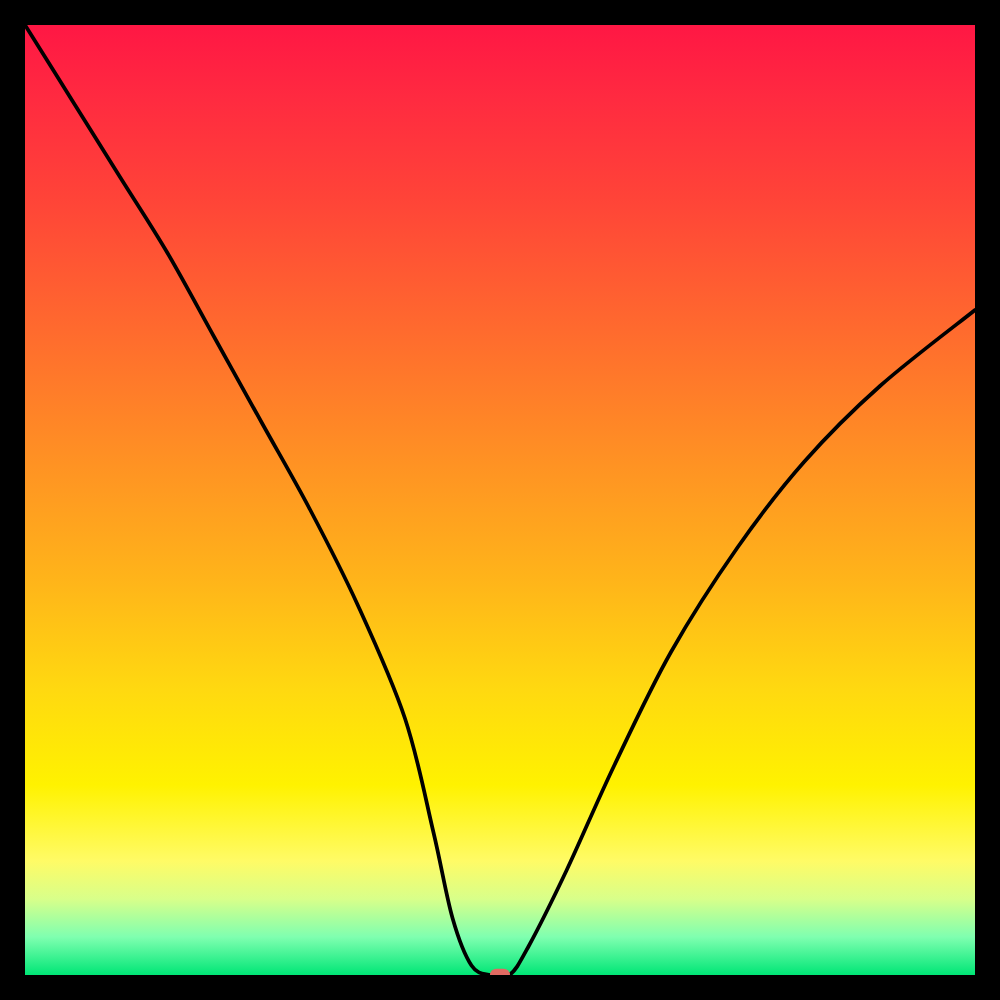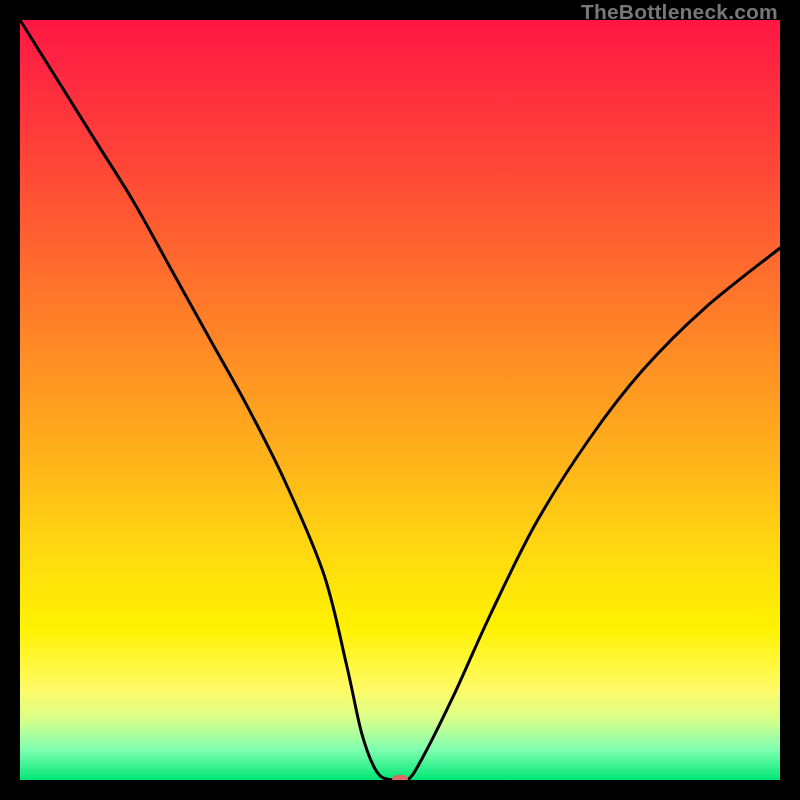--- a/index.html
+++ b/index.html
@@ -68,21 +68,20 @@
     height: 10px;
     border-radius: 5px;
     background: #e06a62;
     transform: translate(-50%, -50%);
   }
 </style>
 </head>
 <body>
 
 <div class="frame">
-  <div class="watermark">TheBottleneck.com</div>
   <div class="plot-area">
     <div class="gradient"></div>
     <svg class="curve" viewBox="0 0 760 760" preserveAspectRatio="none">
       <path id="curve-path" fill="none" stroke="#000" stroke-width="3" stroke-linejoin="round" stroke-linecap="round" d="M 0 0 C 6.333333333333333 10.133333333333326 25.333333333333336 40.53333333333329 38 60.799999999999955 C 50.666666666666664 81.06666666666662 63.333333333333336 101.33333333333336 76 121.60000000000002 C 88.66666666666667 141.8666666666667 101.33333333333333 160.86666666666665 114 182.39999999999998 C 126.66666666666667 203.9333333333333 139.33333333333334 227.99999999999994 152 250.79999999999995 C 164.66666666666666 273.59999999999997 177.33333333333334 296.40000000000003 190 319.20000000000005 C 202.66666666666666 342.00000000000006 215.33333333333334 363.53333333333336 228 387.6 C 240.66666666666666 411.6666666666667 253.33333333333334 435.7333333333333 266 463.59999999999997 C 278.6666666666667 491.46666666666664 293.8666666666667 524.4 304 554.8 C 314.1333333333333 585.1999999999999 320.4666666666667 619.4 326.8 646 C 333.1333333333333 672.6 336.93333333333334 696.6666666666666 342 714.4 C 347.06666666666666 732.1333333333333 352.1333333333333 744.8 357.2 752.4 C 362.26666666666665 760 367.3333333333333 758.7333333333333 372.4 760 C 377.46666666666664 761.2666666666667 382.53333333333336 763.8 387.6 760 C 392.6666666666667 756.2 395.20000000000005 751.1333333333334 402.8 737.2 C 410.4 723.2666666666667 421.8 700.4666666666667 433.2 676.4 C 444.59999999999997 652.3333333333333 457.26666666666665 621.9333333333333 471.2 592.8 C 485.1333333333333 563.6666666666666 500.33333333333337 530.7333333333333 516.8000000000001 501.59999999999997 C 533.2666666666668 472.46666666666664 552.2666666666667 443.3333333333333 570 418 C 587.7333333333333 392.6666666666667 604.1999999999999 371.1333333333333 623.1999999999999 349.59999999999997 C 642.1999999999999 328.0666666666666 661.2 309.06666666666666 684 288.8 C 706.8 268.53333333333336 747.3333333333334 238.13333333333333 760 228"></path>
     </svg>
     <div id="marker" class="marker" style="left: 380px; top: 760px;"></div>
   </div>
 </div>
 
 </body></html>

